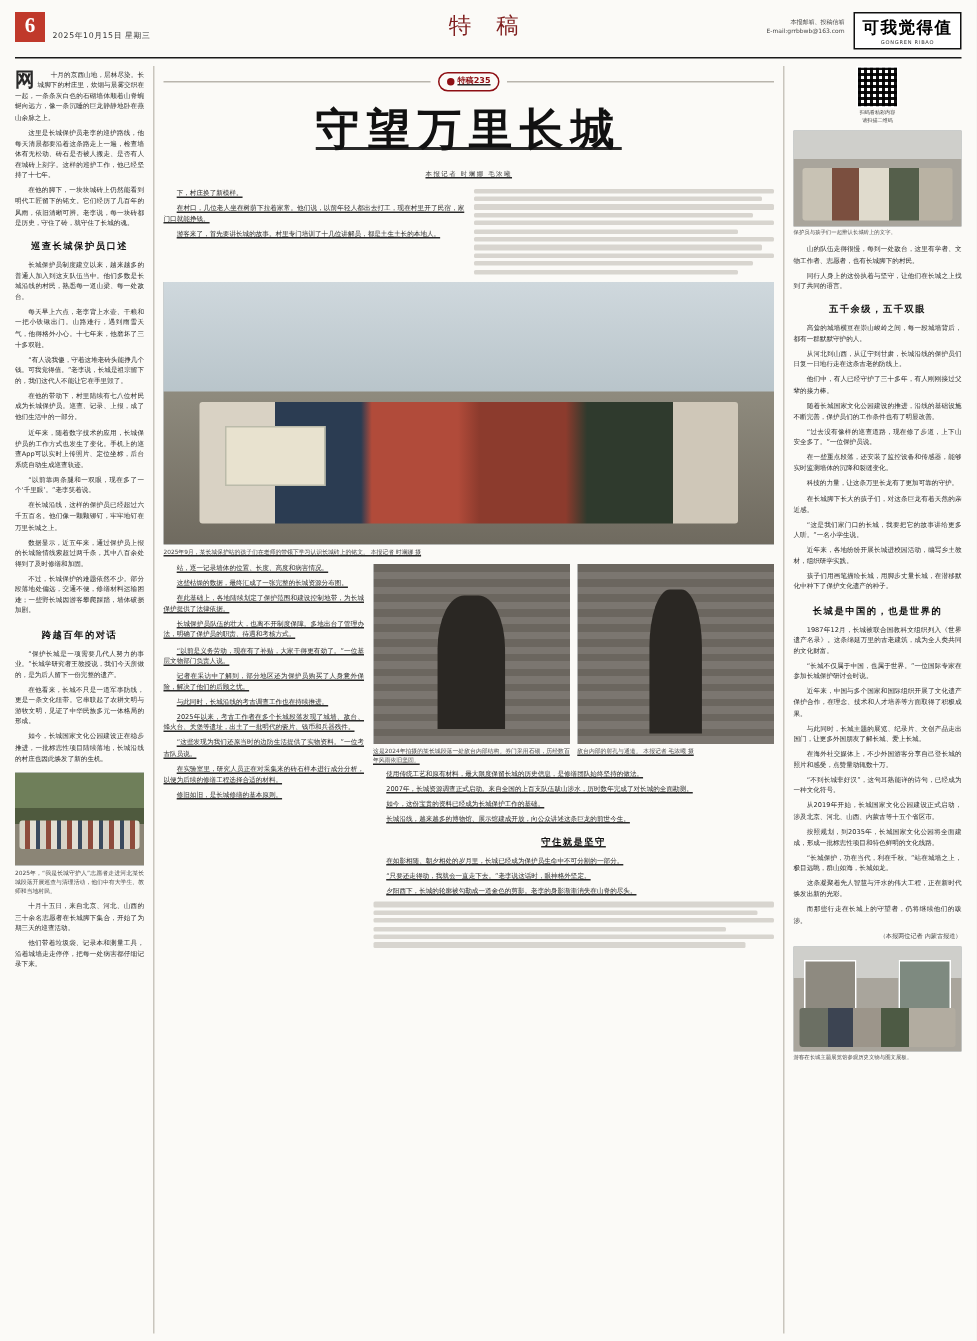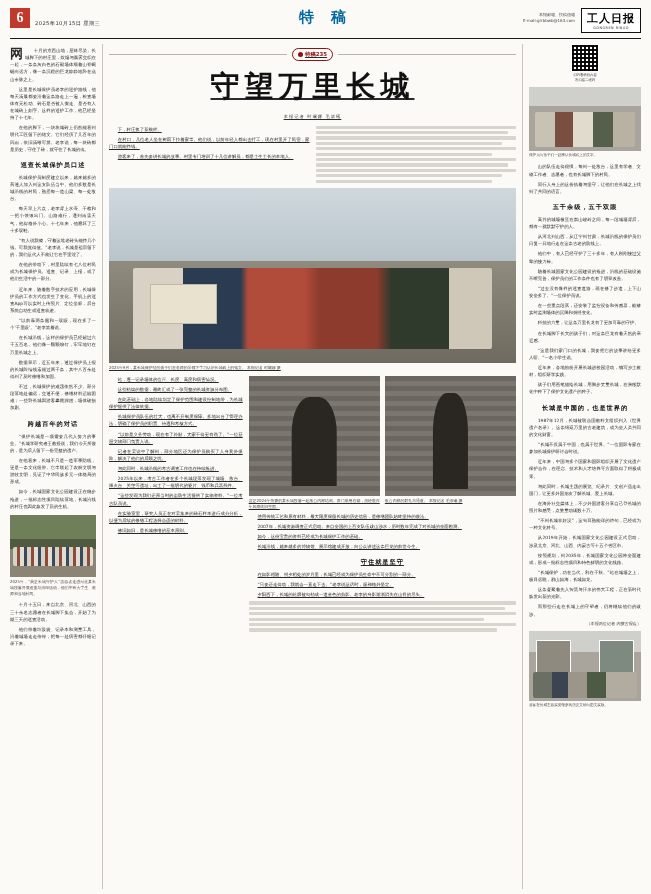--- a/index.html
+++ b/index.html
@@ -29,22 +29,22 @@
     font-family:"Liberation Serif", serif;
   }
   .dateline{
     font-size:5.2px;color:#333;margin-left:5px;margin-top:12px;
     letter-spacing:.4px;
   }
   .mast-center{
     position:absolute;left:0;right:0;top:0;text-align:center;
   }
   .mast-center .sec{
-    font-size:15px;font-weight:bold;letter-spacing:6px;
-    font-family:"DejaVu Serif", serif;color:#0369a1;
+    font-size:15px;font-weight:normal;letter-spacing:6px;
+    font-family:"DejaVu Serif", serif;color:#7f1d1d;
   }
   .mast-right{
     position:absolute;right:0;top:0;display:flex;align-items:flex-start;gap:6px;
   }
   .mast-contact{font-size:4px;color:#444;text-align:right;line-height:1.5;margin-top:4px;}
   .logo-box{
     border:1.2px solid #111;padding:2px 5px;background:#fff;
   }
   .logo-box .t{font-size:11px;font-weight:bold;letter-spacing:1px;font-family:"DejaVu Serif", serif;}
   .logo-box .s{font-size:3.4px;letter-spacing:.5px;color:#333;text-align:center;}
@@ -121,21 +121,21 @@
   <div class="masthead">
     <div class="pagenum">6</div>
     <div class="dateline">2025年10月15日 星期三</div>
     <div class="mast-center">
       <div class="sec">特 稿</div>
     </div>
     <div class="mast-right">
       <div class="mast-contact" style="white-space:pre-line">本报邮箱、投稿信箱
 E-mail:grrbbwb@163.com</div>
       <div class="logo-box">
-        <div class="t">工人日报</div>
+        <div class="t">可我觉得值</div>
         <div class="s">GONGREN RIBAO</div>
       </div>
     </div>
   </div>
 
   <div class="body">
 
     <div class="col col-left">
       <div class="block">
         <p style="text-indent:0">

